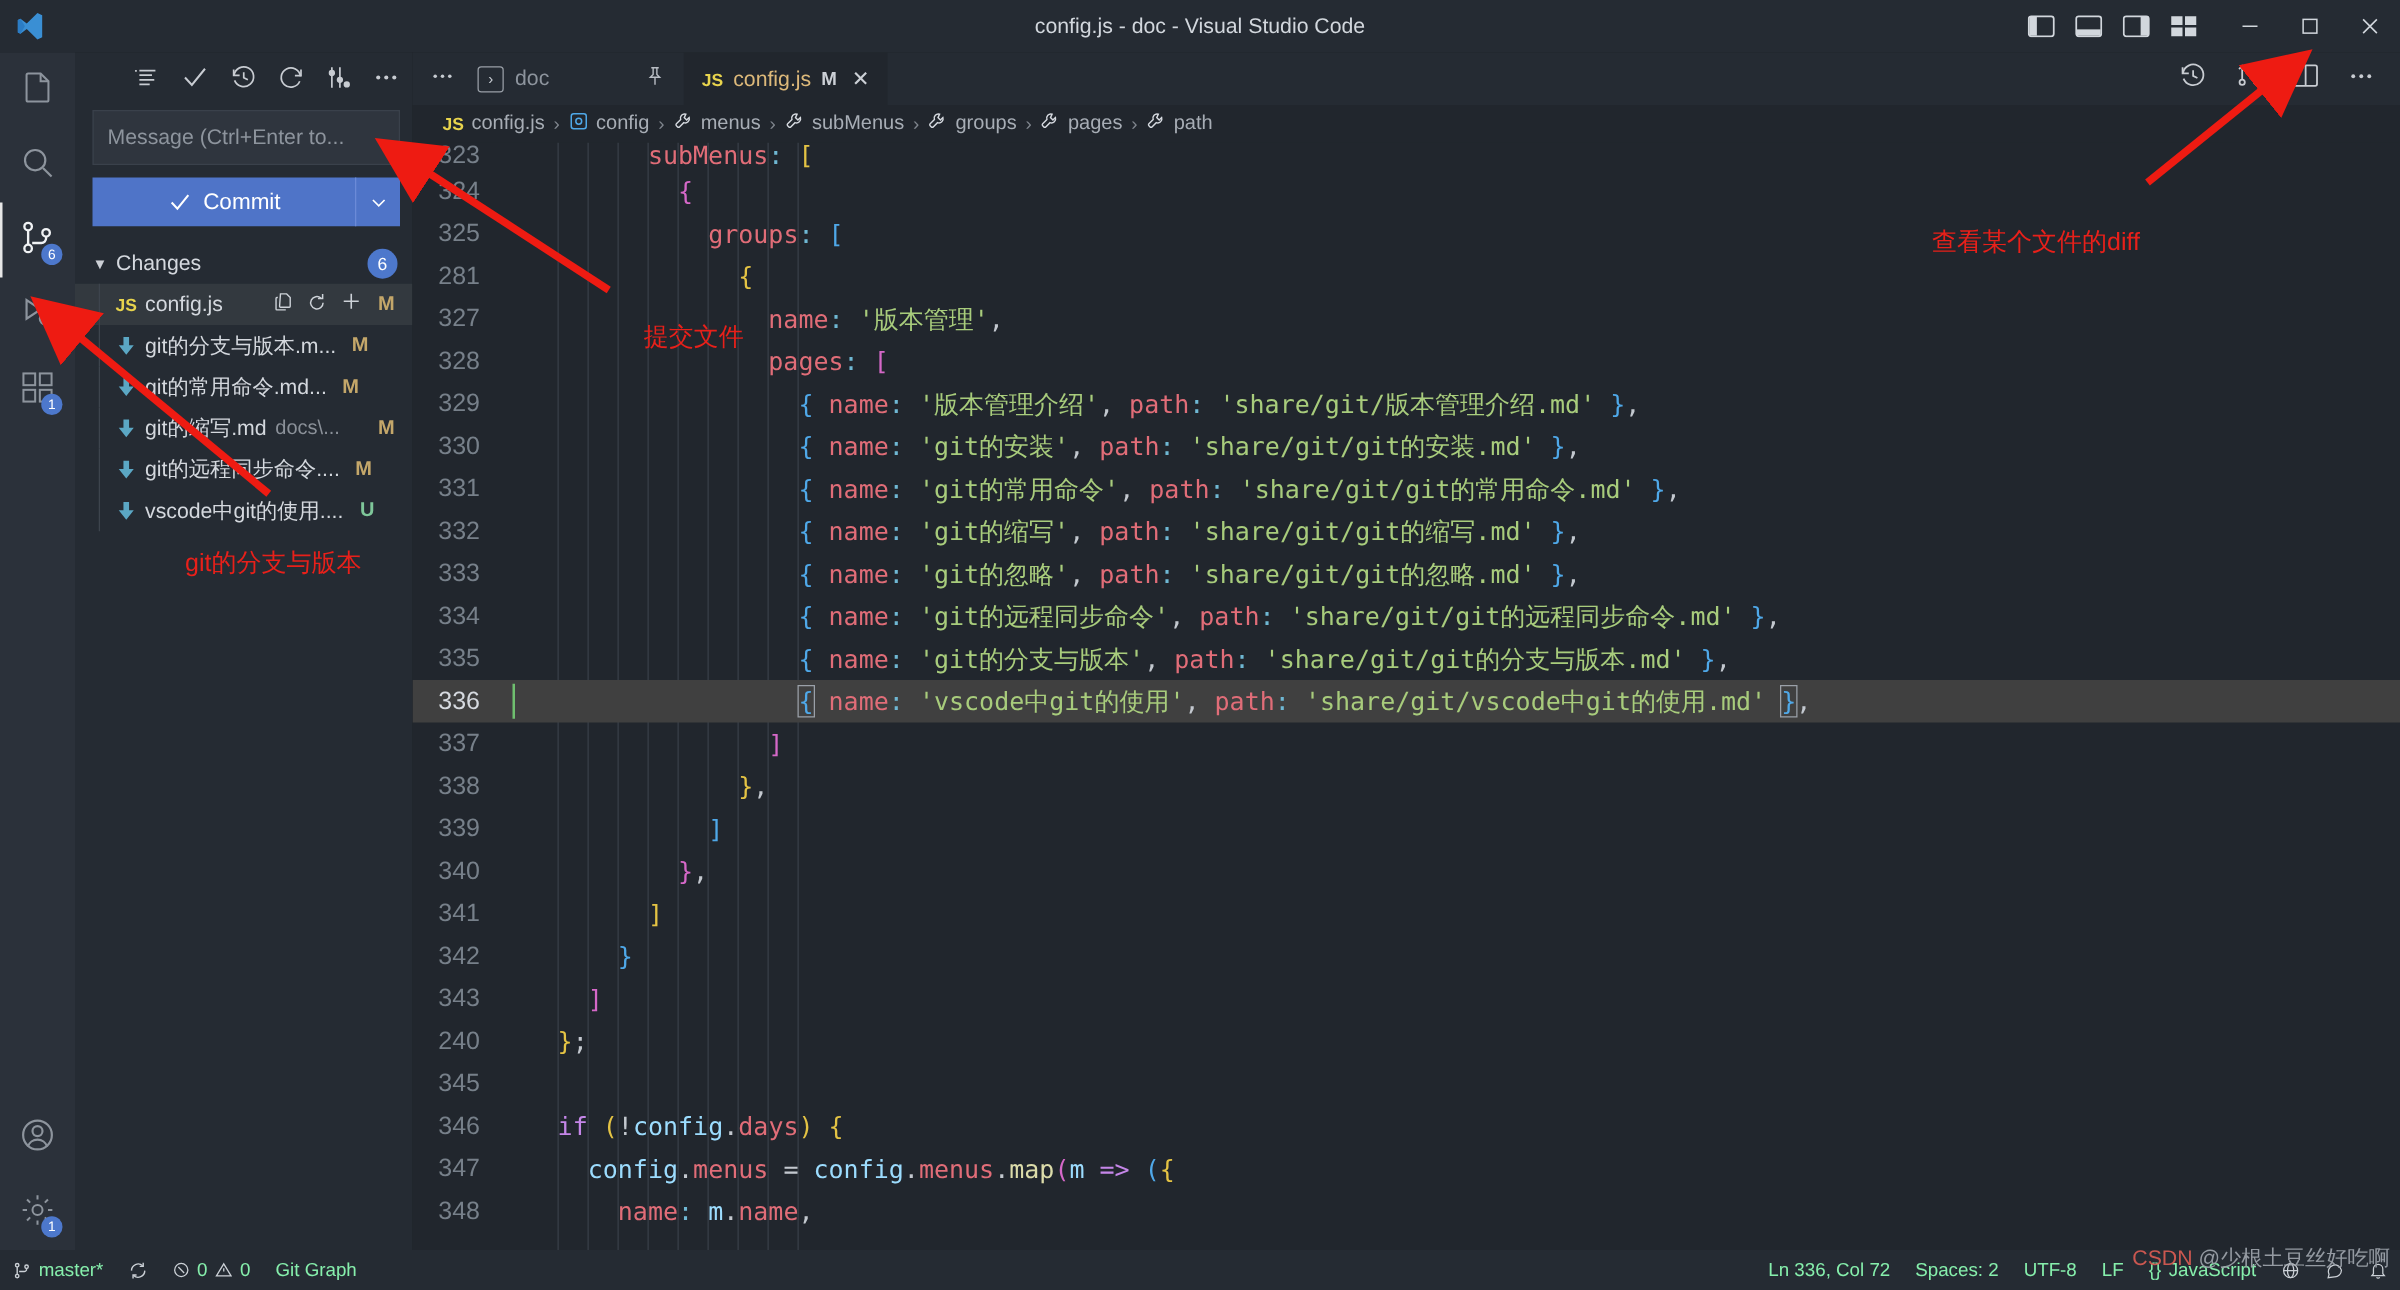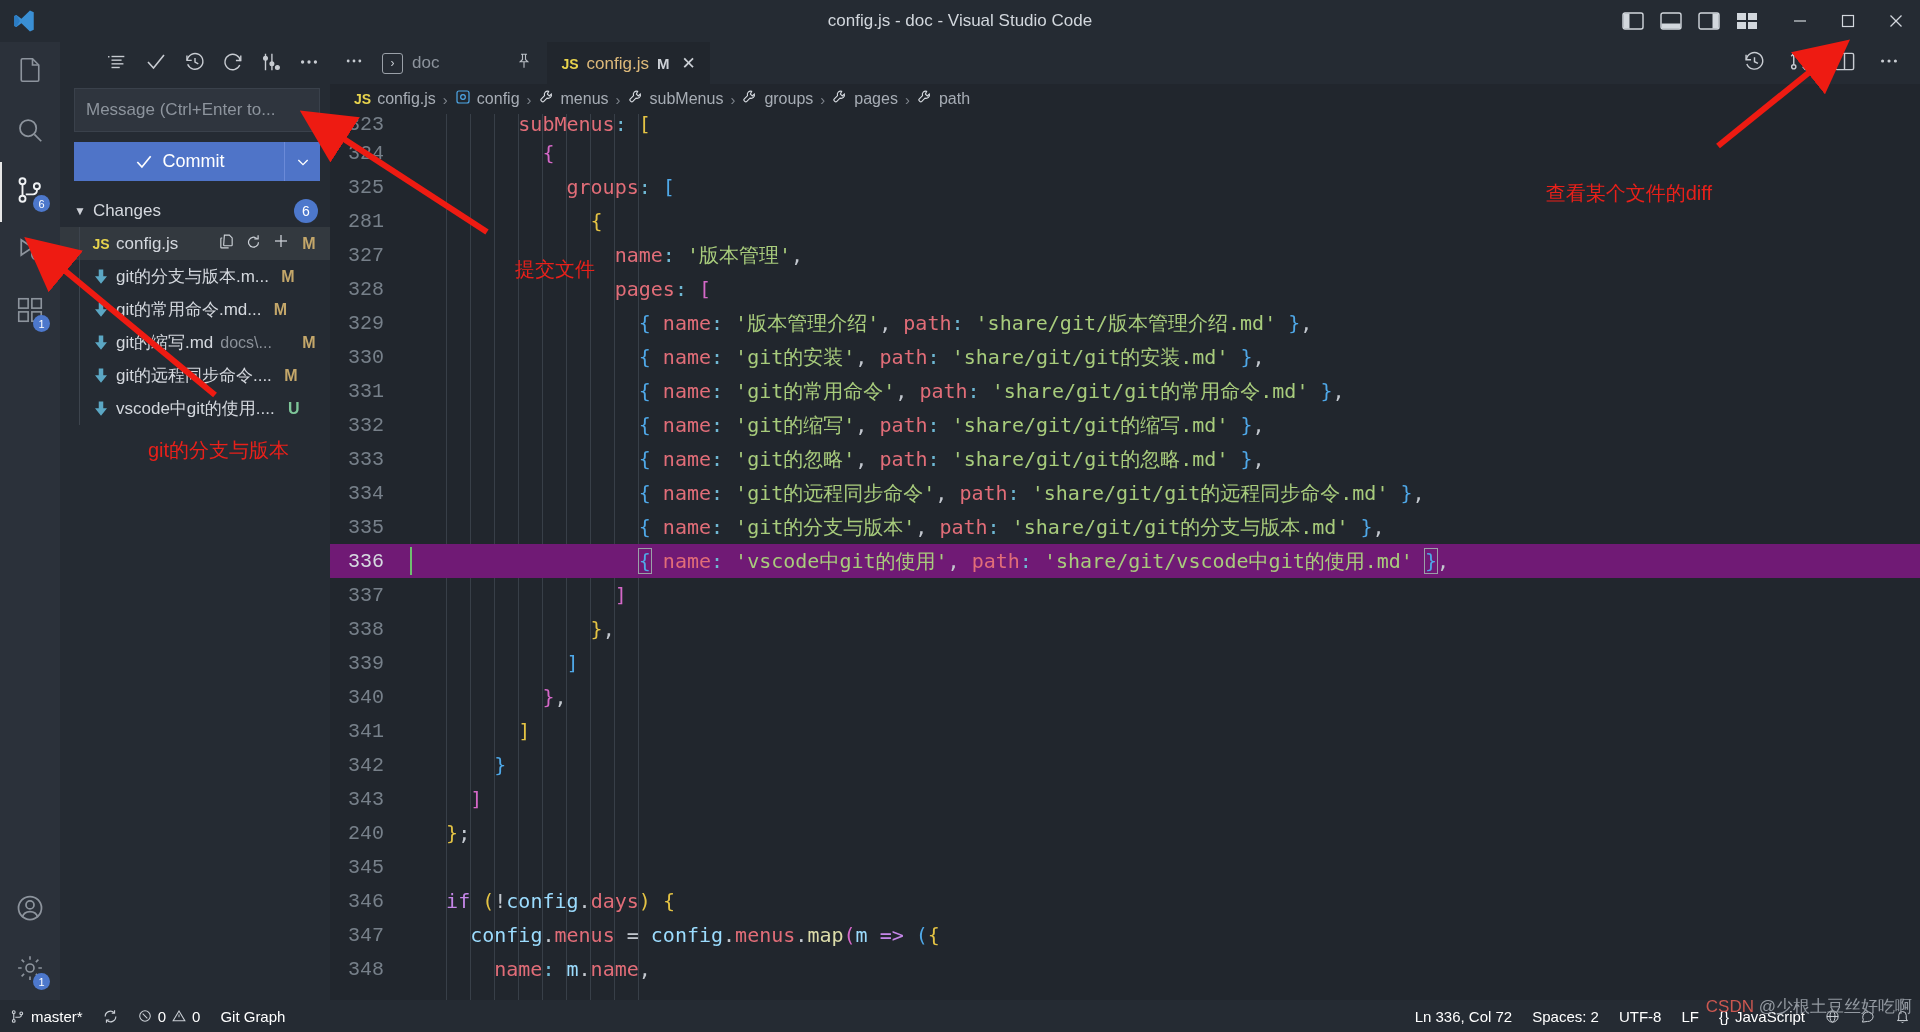--- a/index.html
+++ b/index.html
@@ -149,24 +149,24 @@
 
   .code-pane {
     position: absolute; left: 0; top: 72px; right: 0; bottom: 0; overflow: hidden;
     background: #21262d;
   }
   .code-scroll { position: relative; }
   .code-line {
     display: flex; height: 34px; align-items: center; font-size: 20px;
     font-family: "DejaVu Sans Mono", monospace; white-space: pre;
   }
-  .code-line.current { background: #701a75; }
+  .code-line.current { background: #404040; }
   .ln {
     width: 80px; flex: 0 0 80px; text-align: right; padding-right: 26px;
-    color: #77808a; font-family: Liberation Mono, monospace; font-size: 20px;
+    color: #77808a; font-family: Liberation Sans, sans-serif; font-size: 20px;
   }
   .code-line.current .ln { color: #d6dae0; }
   .code-text { position: relative; padding-left: 12px; }
   .cursor-bar {
     position: absolute; left: 80px; width: 2px; height: 28px; background: #6fbf6f;
   }
   
   .t-key   { color: #e16d78; }   
   .t-colon { color: #6fb8d4; }
   .t-str   { color: #a8cc7c; }
@@ -180,21 +180,21 @@
   .t-prop  { color: #e16d78; }
 
   
   .guides { position: absolute; left: 80px; top: 0; bottom: 0; right: 0; pointer-events: none; }
   .guide { position: absolute; top: 0; bottom: 0; width: 1px; background: #383f48; }
 
   
   .statusbar {
     position: absolute; left: 0; bottom: 0; width: 1920px; height: 32px;
     background: #252b33; display: flex; align-items: flex-start;
-    color: #ffffff; font-size: 15px;
+    color: #86efac; font-size: 15px;
   }
   .sb-left { display: flex; align-items: center; }
   .sb-right { display: flex; align-items: center; margin-left: auto; }
   .sb-cell { padding: 0 10px; height: 32px; display: flex; align-items: center; gap: 6px; cursor: pointer; }
 
   
   .anno-text {
     position: absolute; color: #e8201a; font-size: 20px;
     font-family: "Liberation Sans", sans-serif; white-space: nowrap;
   }

